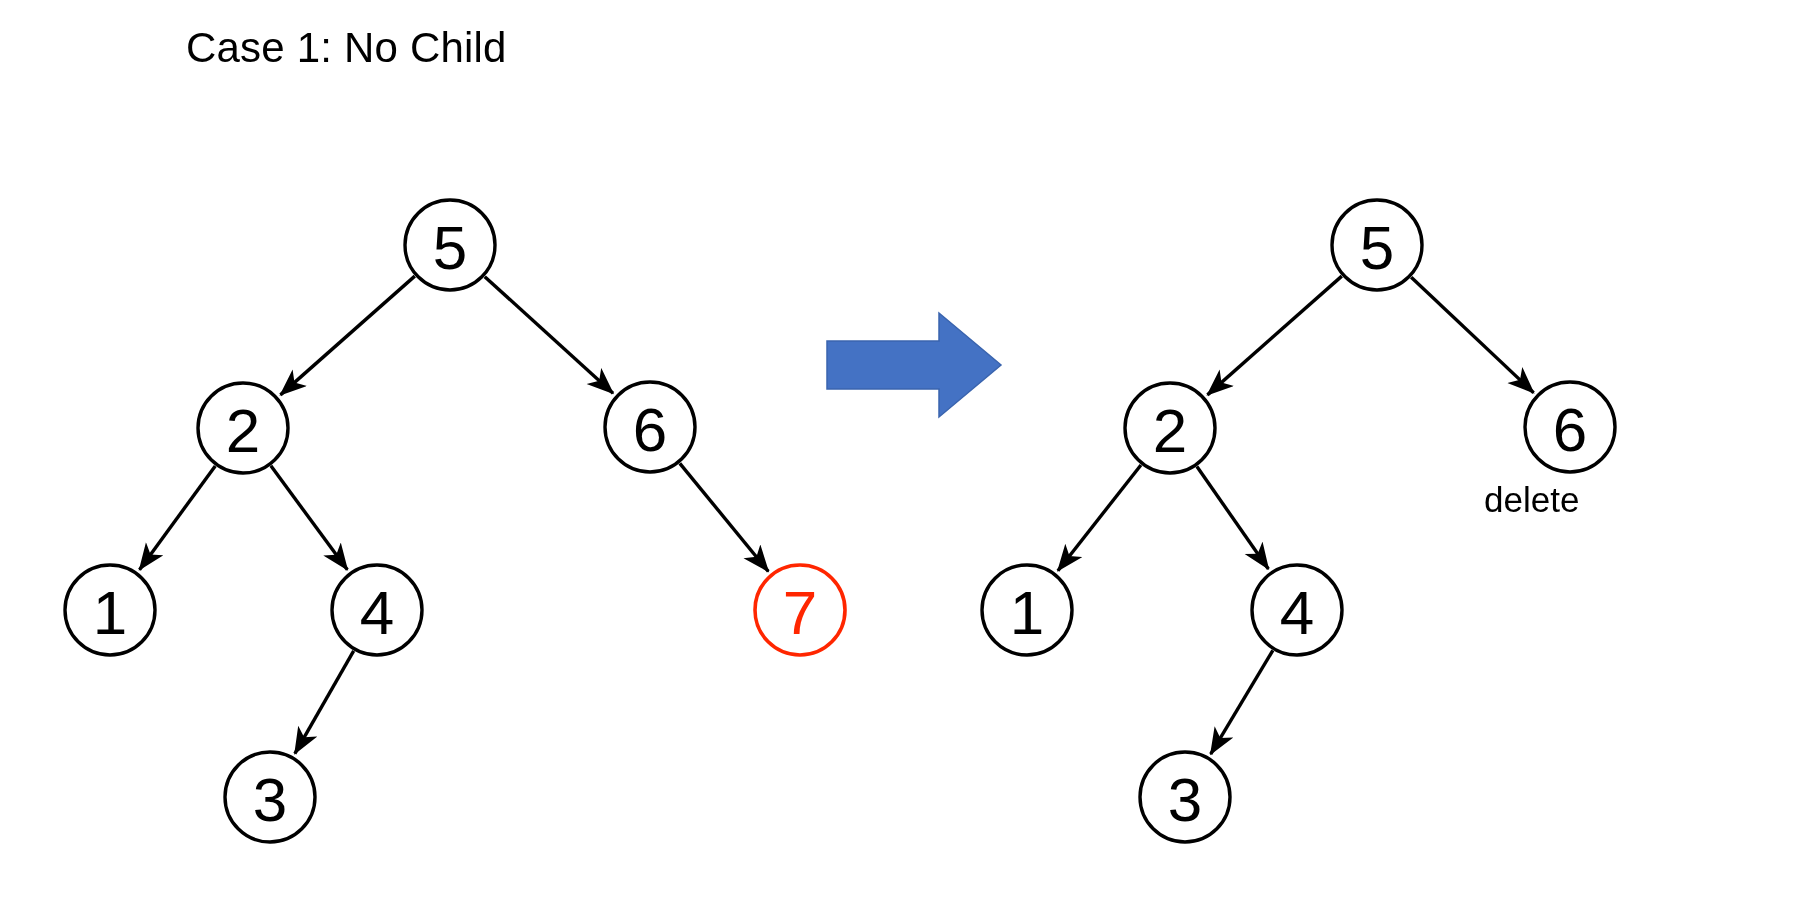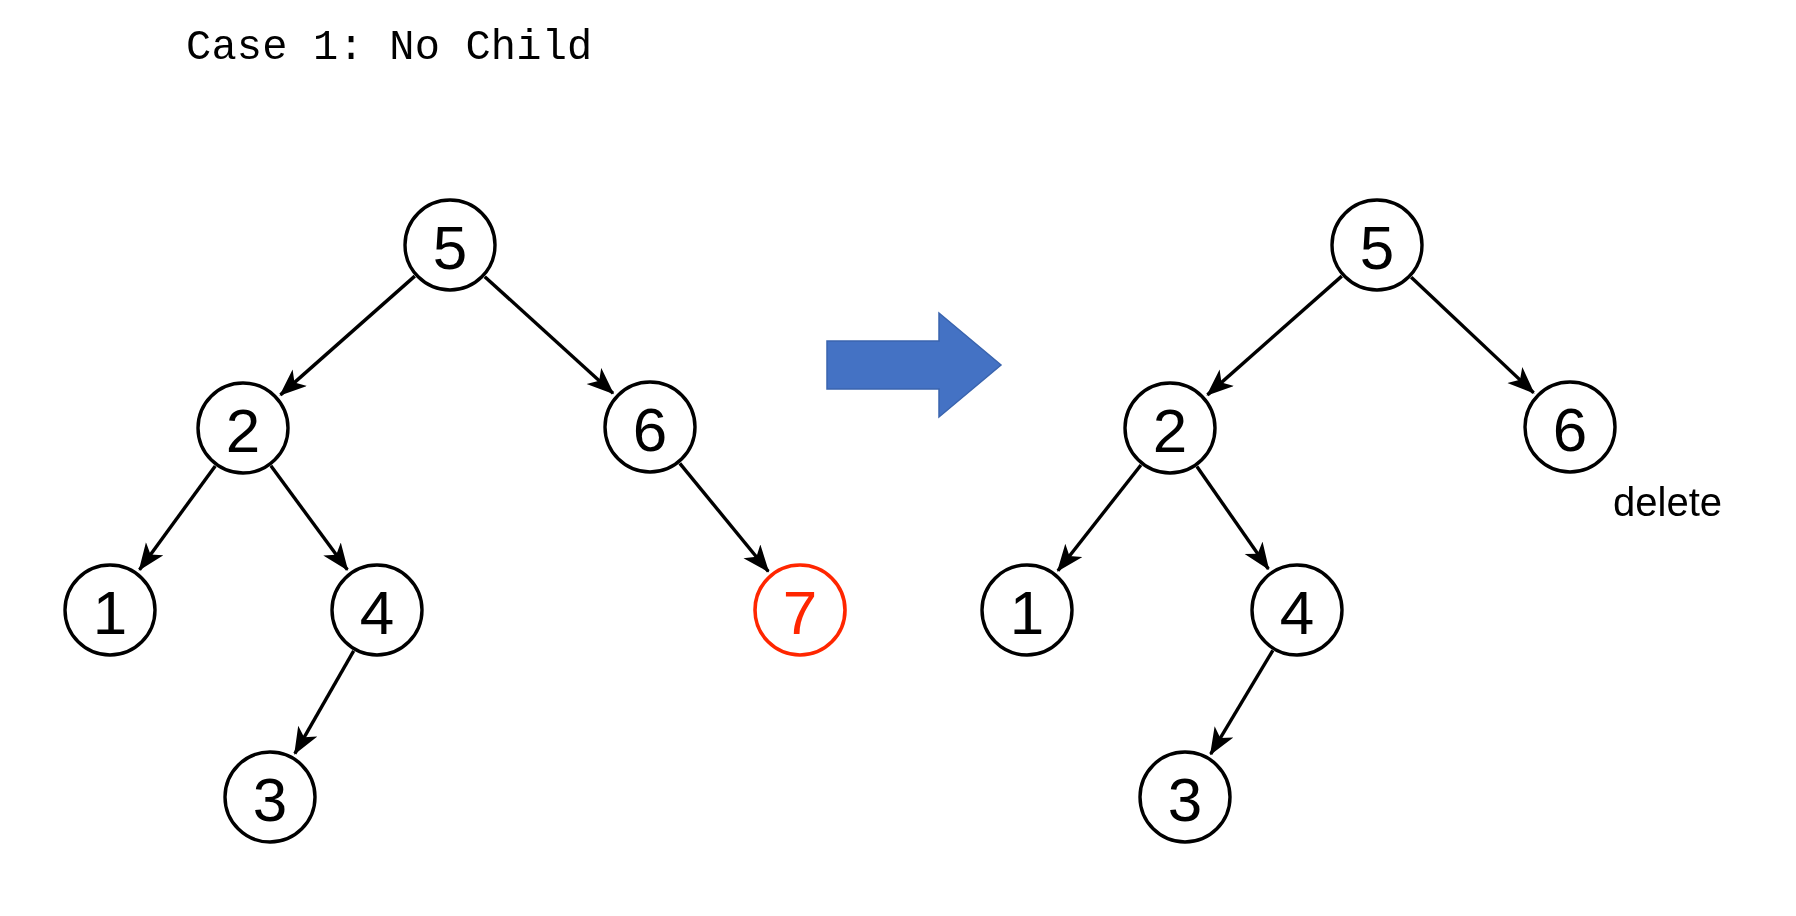--- a/index.html
+++ b/index.html
@@ -21,27 +21,26 @@
   }
   #slide-title {
     position: absolute;
     left: 186px;
     top: 27px;
     font-size: 42px;
     line-height: 1.0;
     color: #000000;
     white-space: nowrap;
     letter-spacing: 0.2px;
-    font-family: Liberation Mono, monospace;
   }
   #delete-label {
     position: absolute;
-    left: 1613px;
+    left: 1484px;
     top: 482px;
-    font-size: 40px;
+    font-size: 35px;
     line-height: 1.0;
     color: #000000;
     white-space: nowrap;
   }
   svg.graphics {
     position: absolute;
     left: 0;
     top: 0;
     width: 1796px;
     height: 916px;

